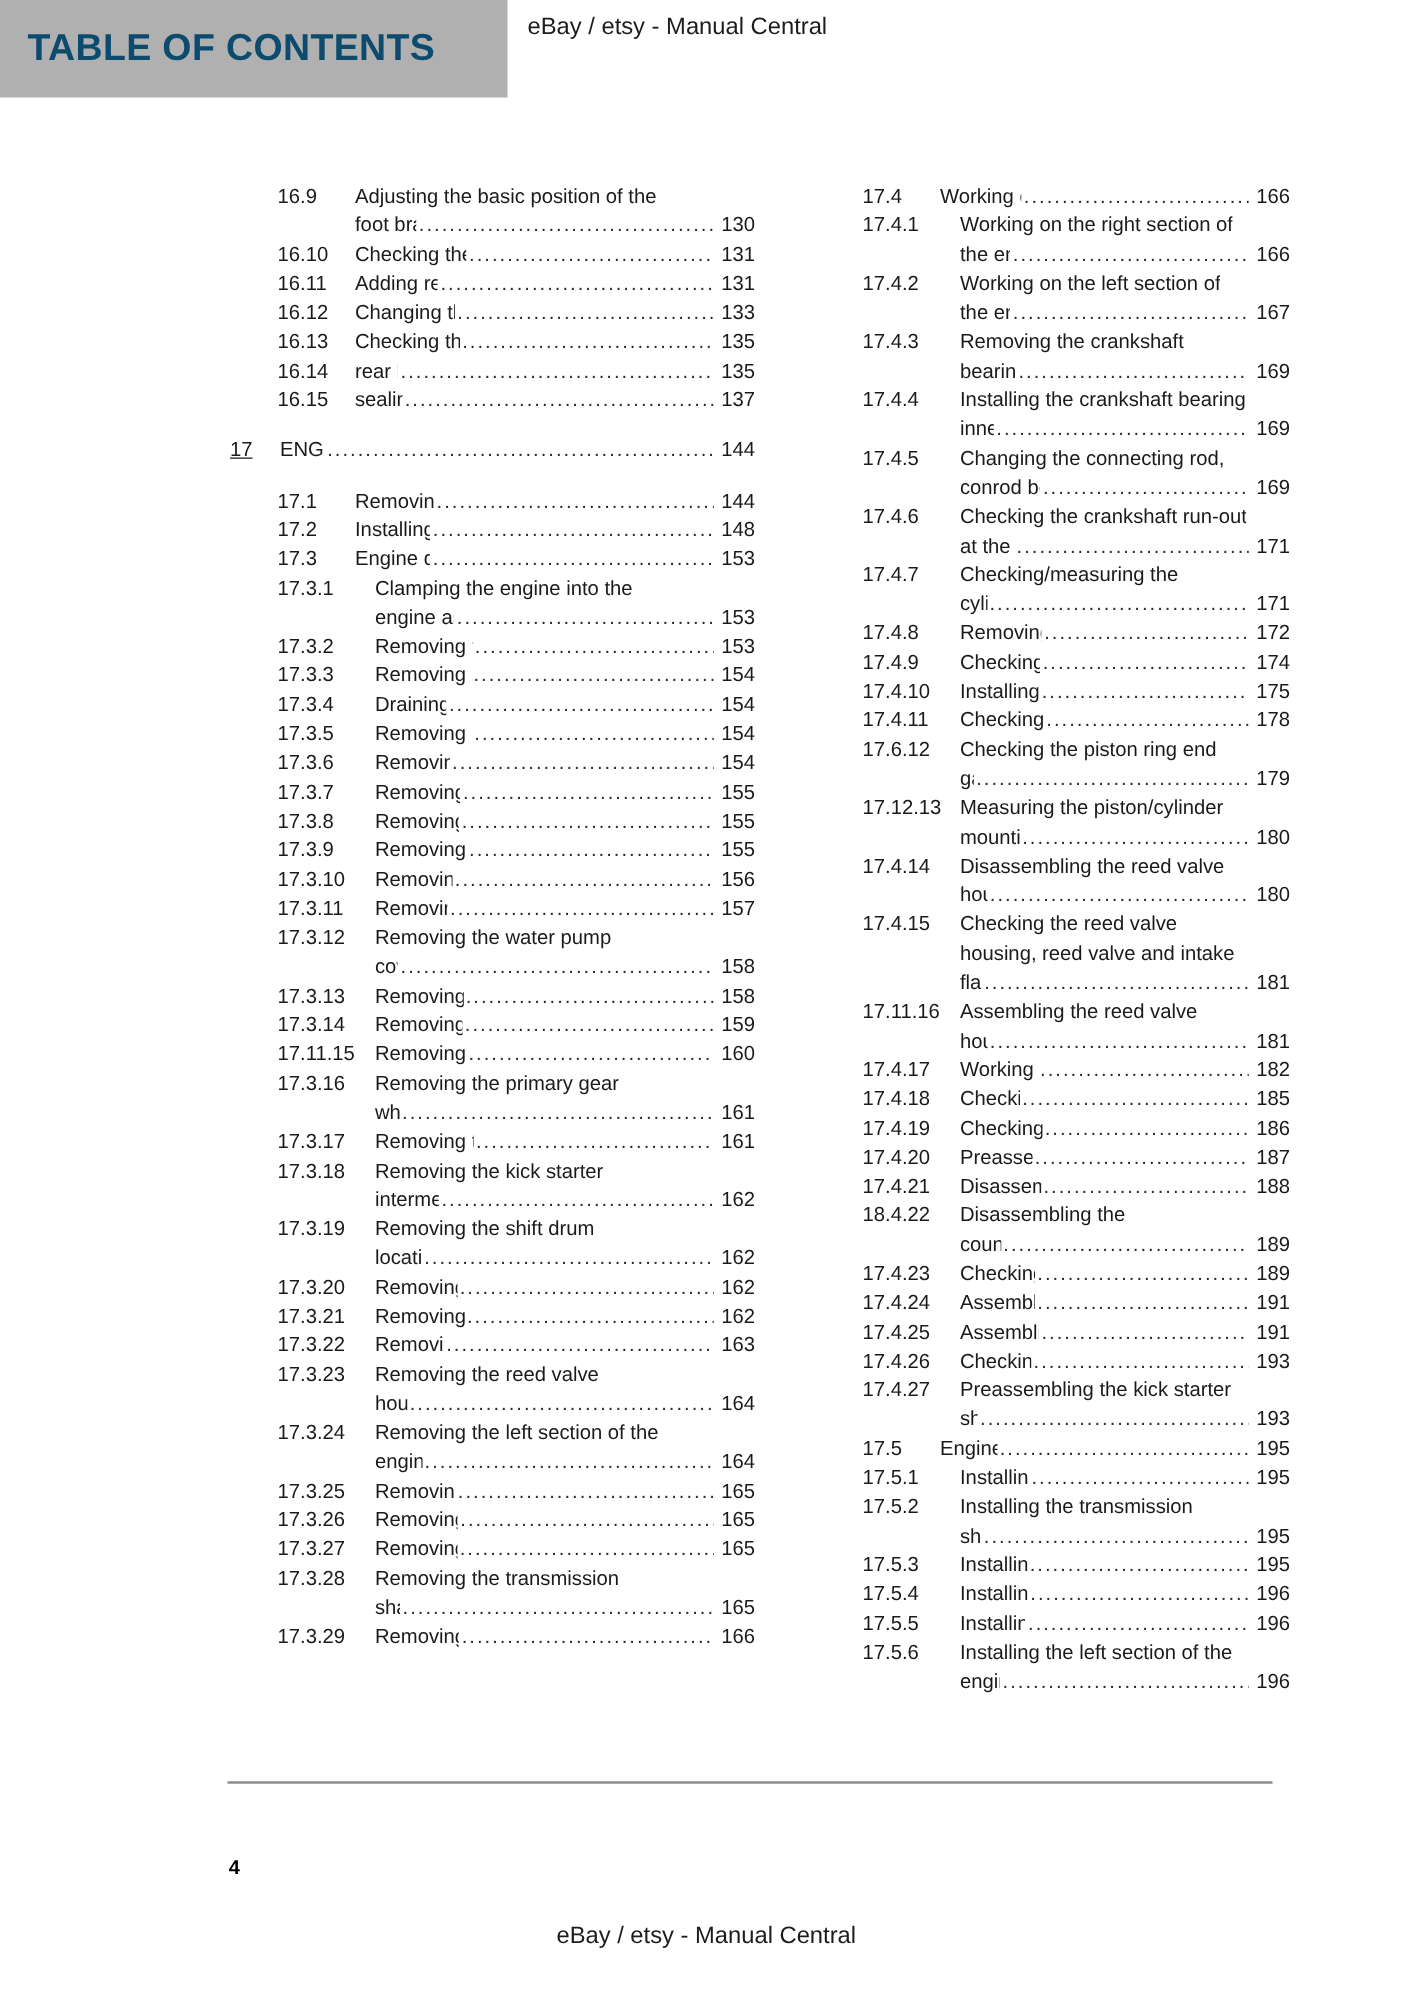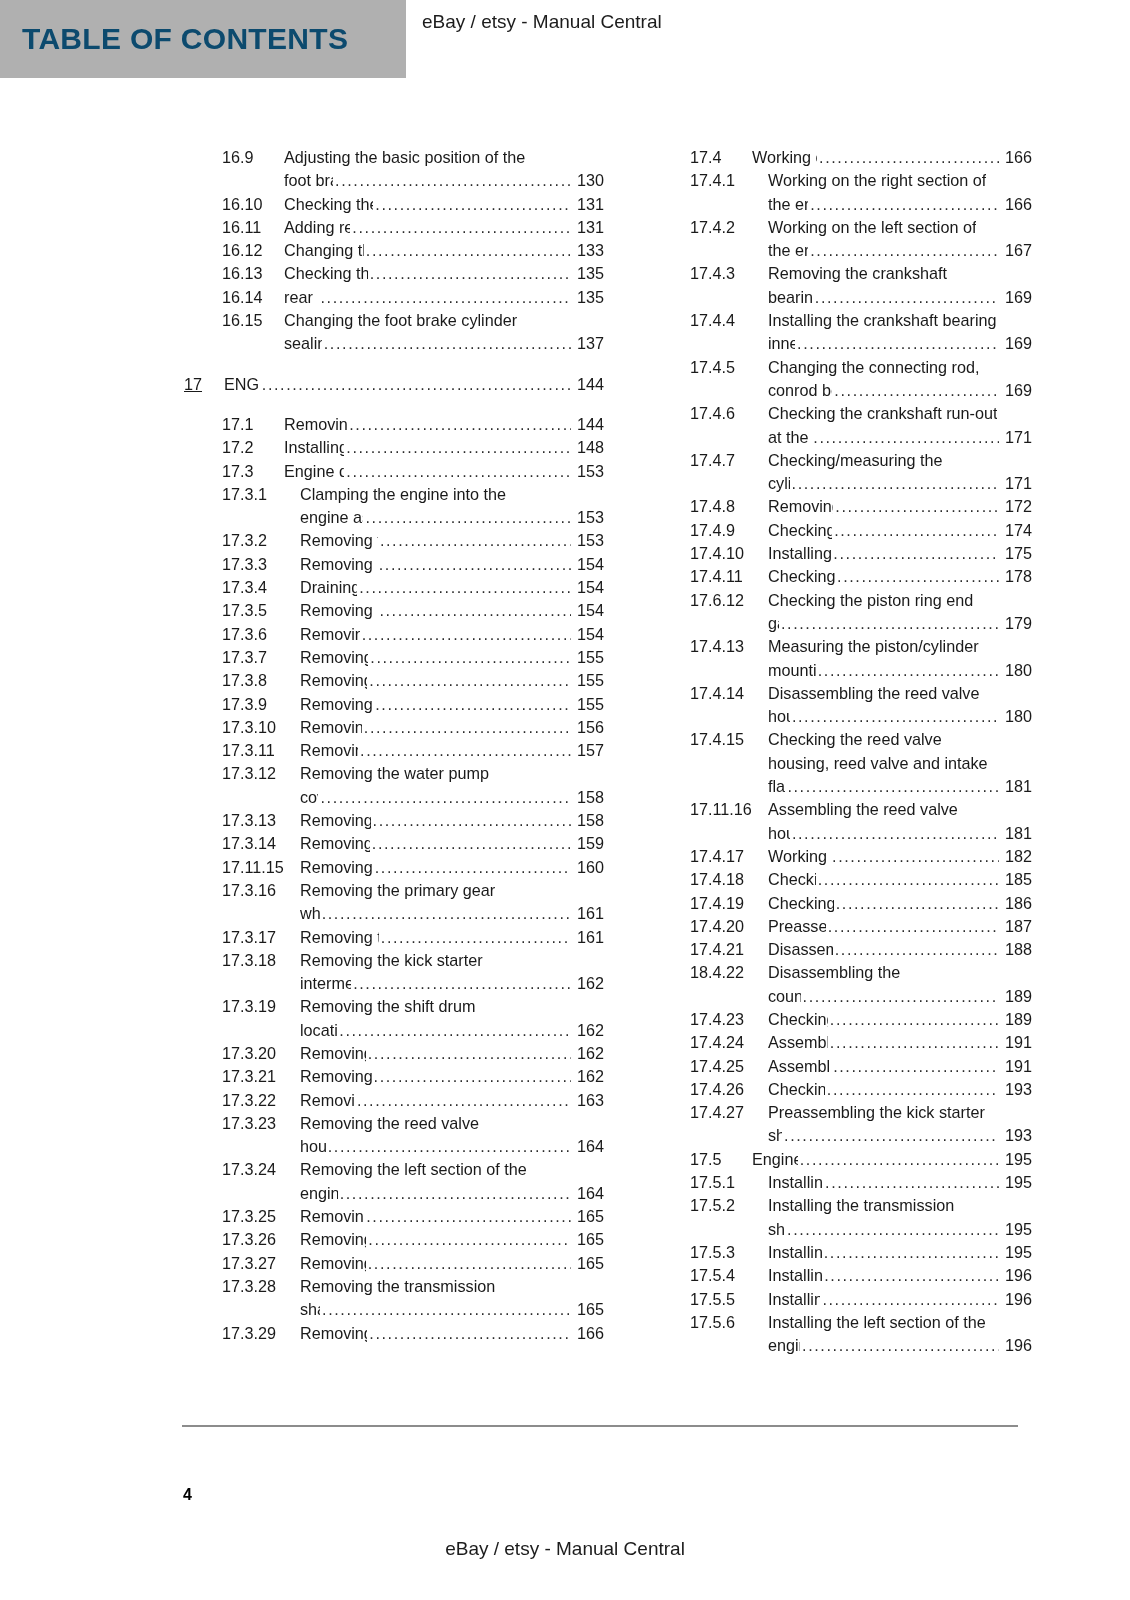--- a/index.html
+++ b/index.html
@@ -220,23 +220,20 @@
             <div class="ln">
               <span class="txt">rear brake</span>
               <span class="leader"></span>
               <span class="pg">135</span>
             </div>
           </div>
         </div>
         <div class="entry lvl2">
           <div class="num">16.15</div>
           <div class="body">
-            <div class="ln cont">
-              <span class="txt">Changing the foot brake cylinder</span>
-            </div>
             <div class="ln">
               <span class="txt">sealing cup</span>
               <span class="leader"></span>
               <span class="pg">137</span>
             </div>
           </div>
         </div>
         <div class="entry lvl1 gap-before">
           <div class="num">17</div>
           <div class="body">
@@ -741,21 +738,21 @@
               <span class="txt">Checking the piston ring end</span>
             </div>
             <div class="ln">
               <span class="txt">gap</span>
               <span class="leader"></span>
               <span class="pg">179</span>
             </div>
           </div>
         </div>
         <div class="entry lvl3">
-          <div class="num">17.4.13</div>
+          <div class="num">17.12.13</div>
           <div class="body">
             <div class="ln cont">
               <span class="txt">Measuring the piston/cylinder</span>
             </div>
             <div class="ln">
               <span class="txt">mounting clearance</span>
               <span class="leader"></span>
               <span class="pg">180</span>
             </div>
           </div>

